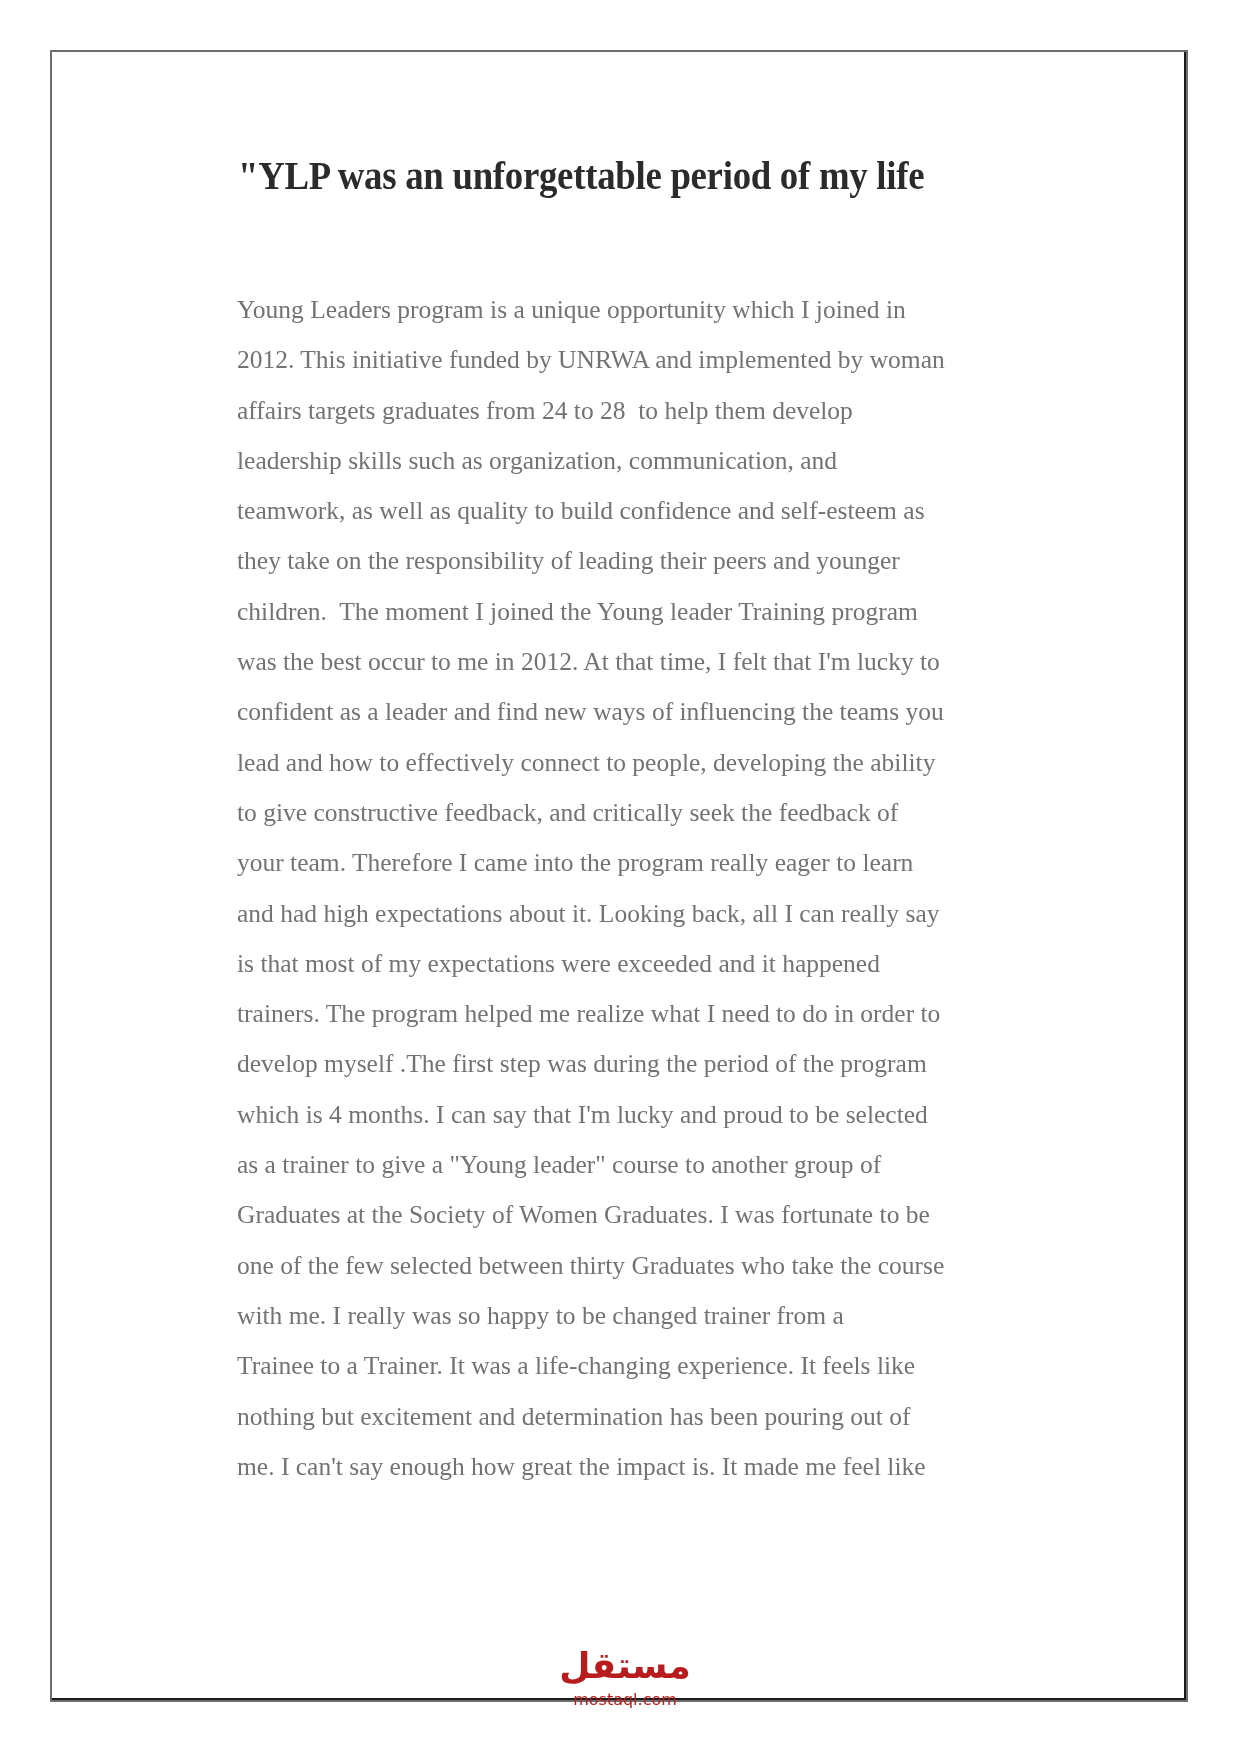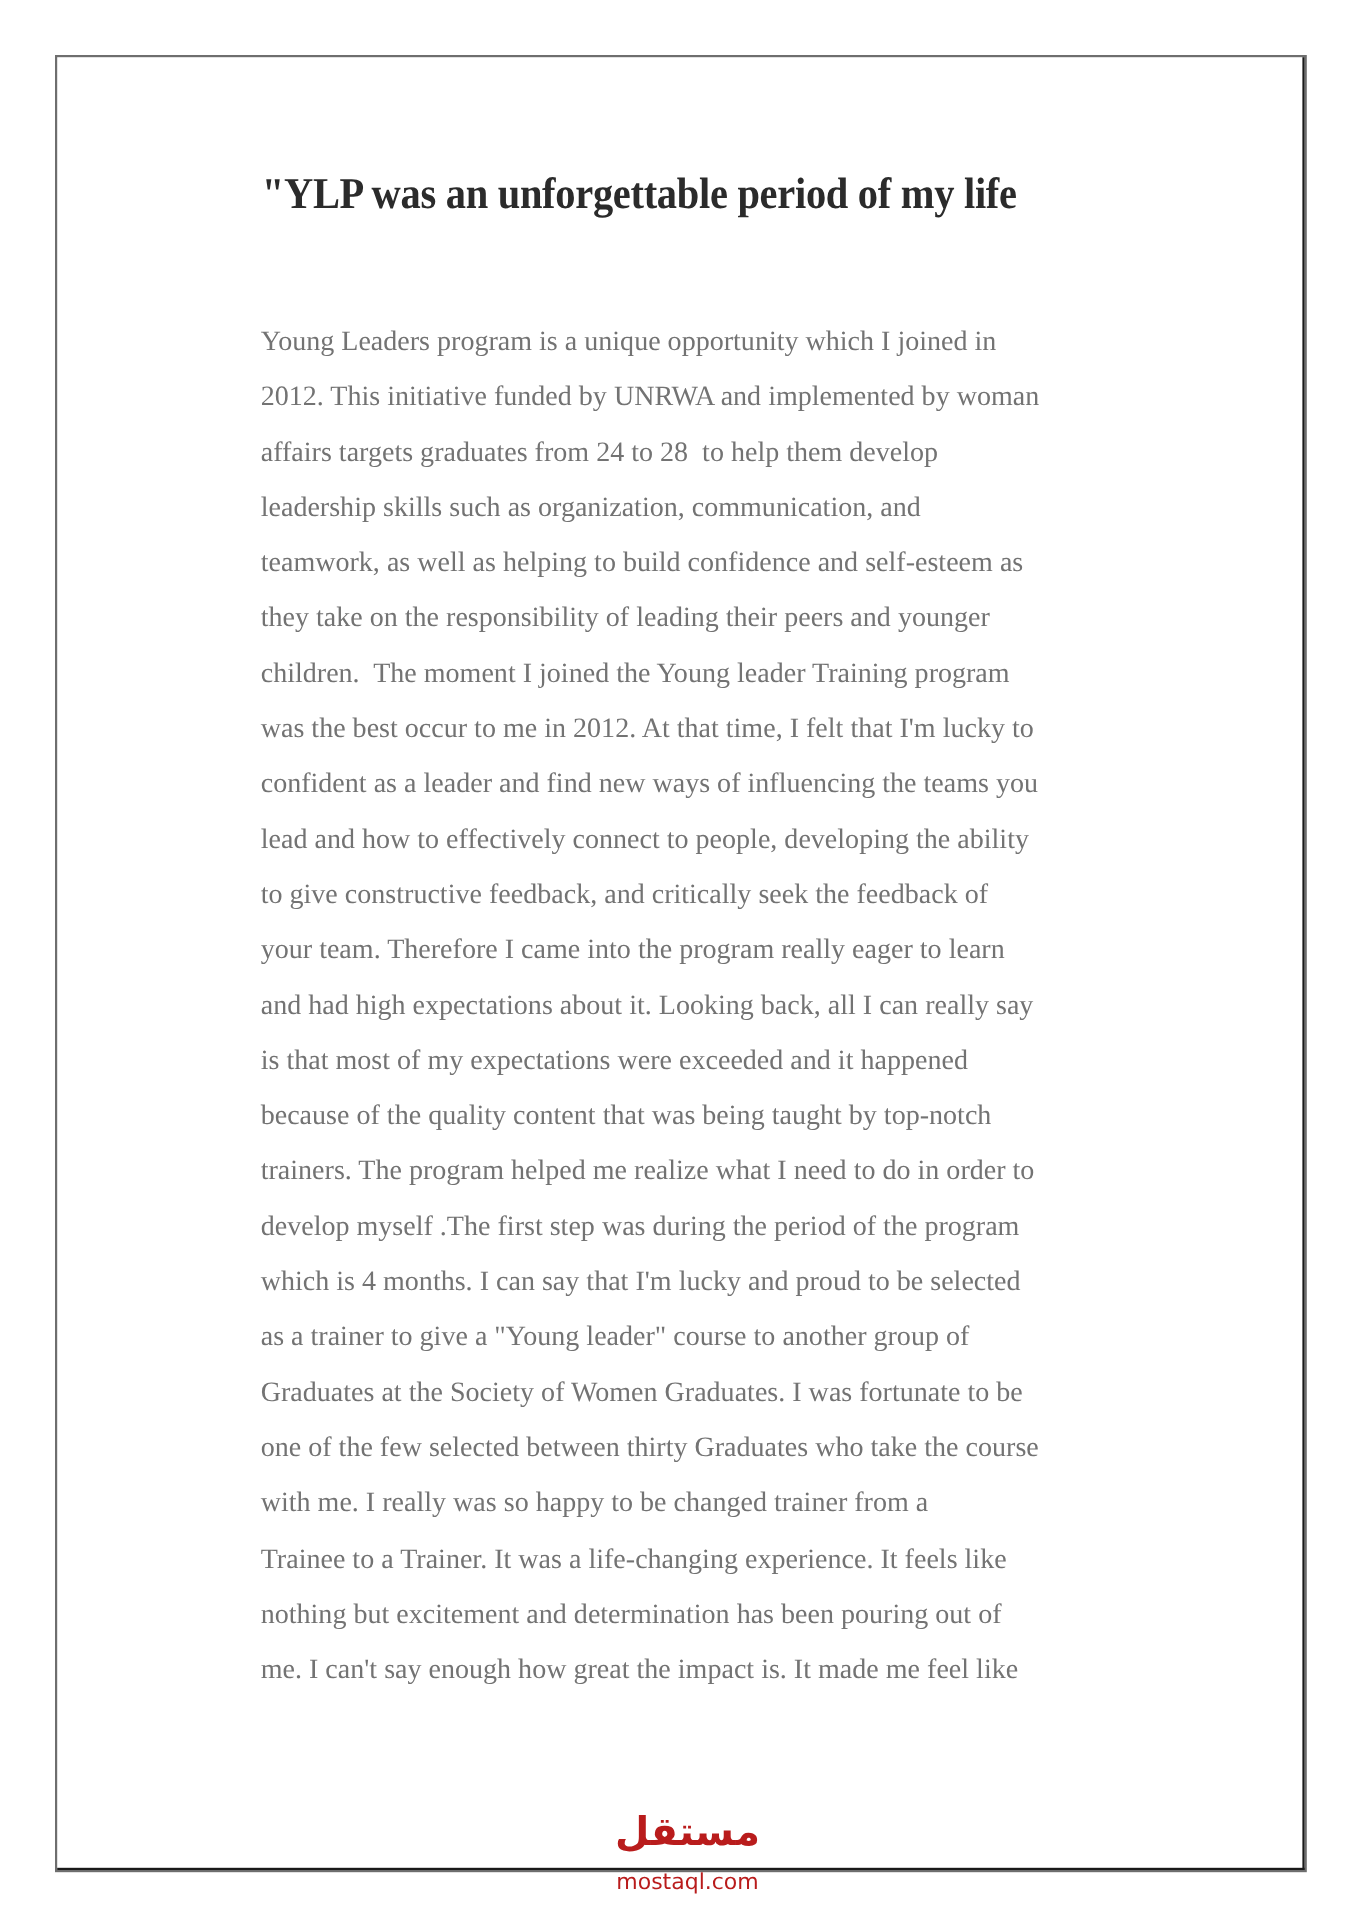--- a/index.html
+++ b/index.html
@@ -21,47 +21,46 @@
   .body {
     position:absolute; left:237px; top:290px; width:830px;
     font-family:"Liberation Serif", serif; font-size:25.5px; color:#737373;
   }
   .line { height:50.3px; line-height:40px; white-space:pre; }
   .watermark {
     position:absolute; left:540px; top:1645px; width:170px; text-align:center;
     color:#b91c1c; font-family:"DejaVu Sans", sans-serif;
   }
   .wm-ar { font-size:36px; font-weight:bold; line-height:42px; }
-  .wm-en { font-size:20px; line-height:22px; margin-top:12px; }
+  .wm-en { font-size:16px; line-height:22px; margin-top:2px; }
 </style>
 </head>
 <body>
 
 <div class="frame">
   <div class="frame-inner"></div>
 </div>
 
 <h1 class="title" style="margin:0;">"YLP was an unforgettable period of my life</h1>
 
 <div class="body" id="body">
     <div class="line">Young Leaders program is a unique opportunity which I joined in</div>
     <div class="line">2012. This initiative funded by UNRWA and implemented by woman</div>
     <div class="line">affairs targets graduates from 24 to 28  to help them develop</div>
     <div class="line">leadership skills such as organization, communication, and</div>
-    <div class="line">teamwork, as well as helping to build confidence and self-esteem as</div>
+    <div class="line">teamwork, as well as quality to build confidence and self-esteem as</div>
     <div class="line">they take on the responsibility of leading their peers and younger</div>
     <div class="line">children.  The moment I joined the Young leader Training program</div>
     <div class="line">was the best occur to me in 2012. At that time, I felt that I'm lucky to</div>
     <div class="line">confident as a leader and find new ways of influencing the teams you</div>
     <div class="line">lead and how to effectively connect to people, developing the ability</div>
     <div class="line">to give constructive feedback, and critically seek the feedback of</div>
     <div class="line">your team. Therefore I came into the program really eager to learn</div>
     <div class="line">and had high expectations about it. Looking back, all I can really say</div>
     <div class="line">is that most of my expectations were exceeded and it happened</div>
-    <div class="line">because of the quality content that was being taught by top-notch</div>
     <div class="line">trainers. The program helped me realize what I need to do in order to</div>
     <div class="line">develop myself .The first step was during the period of the program</div>
     <div class="line">which is 4 months. I can say that I'm lucky and proud to be selected</div>
     <div class="line">as a trainer to give a "Young leader" course to another group of</div>
     <div class="line">Graduates at the Society of Women Graduates. I was fortunate to be</div>
     <div class="line">one of the few selected between thirty Graduates who take the course</div>
     <div class="line">with me. I really was so happy to be changed trainer from a</div>
     <div class="line">Trainee to a Trainer. It was a life-changing experience. It feels like</div>
     <div class="line">nothing but excitement and determination has been pouring out of</div>
     <div class="line">me. I can't say enough how great the impact is. It made me feel like</div>

